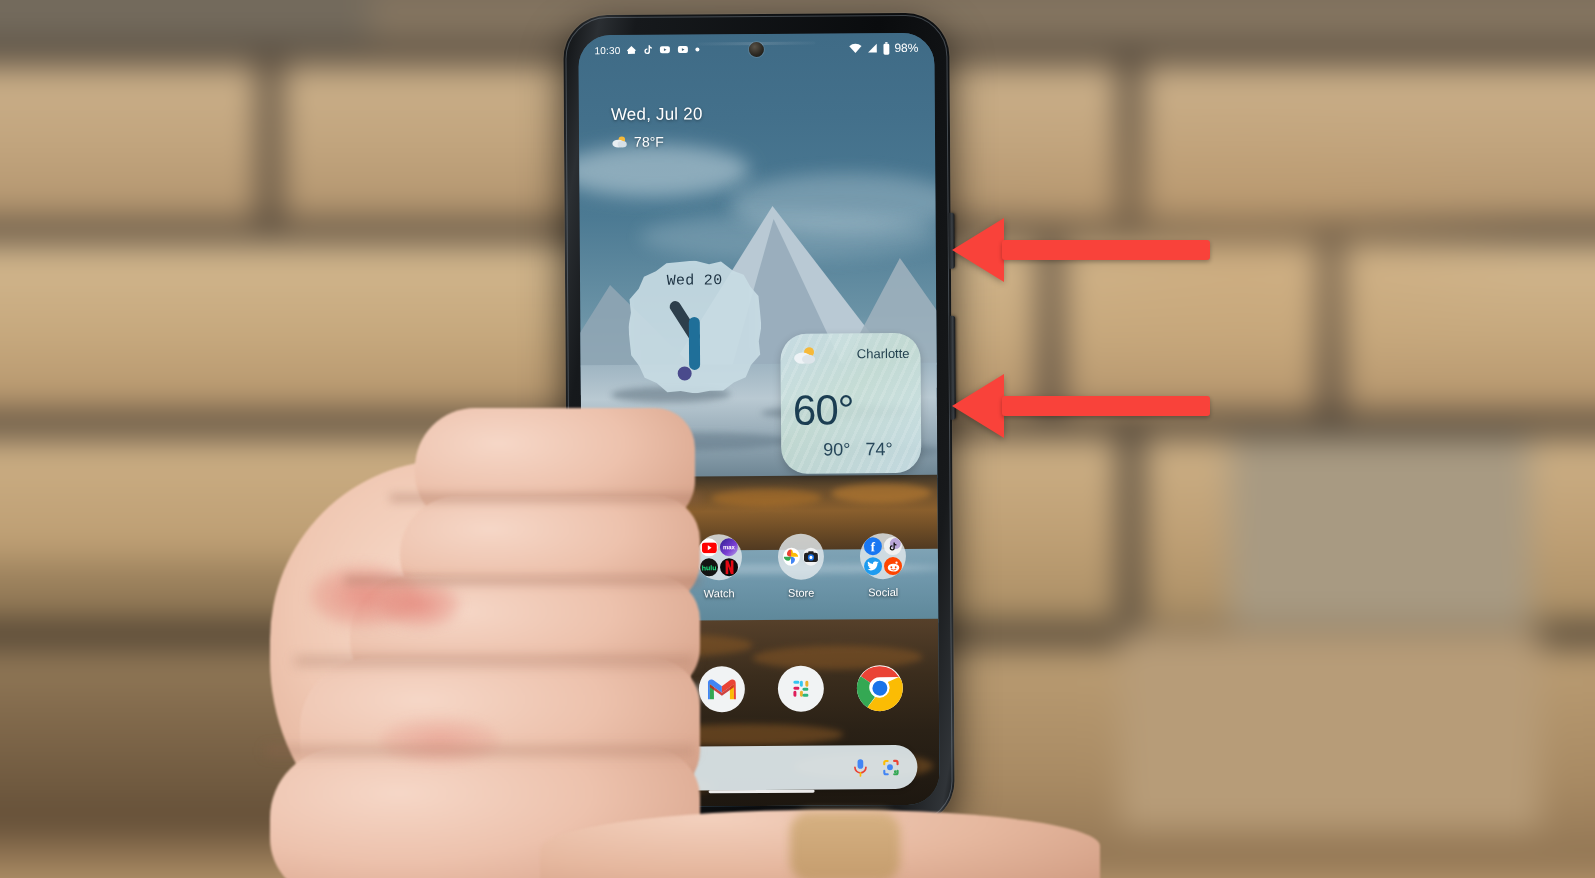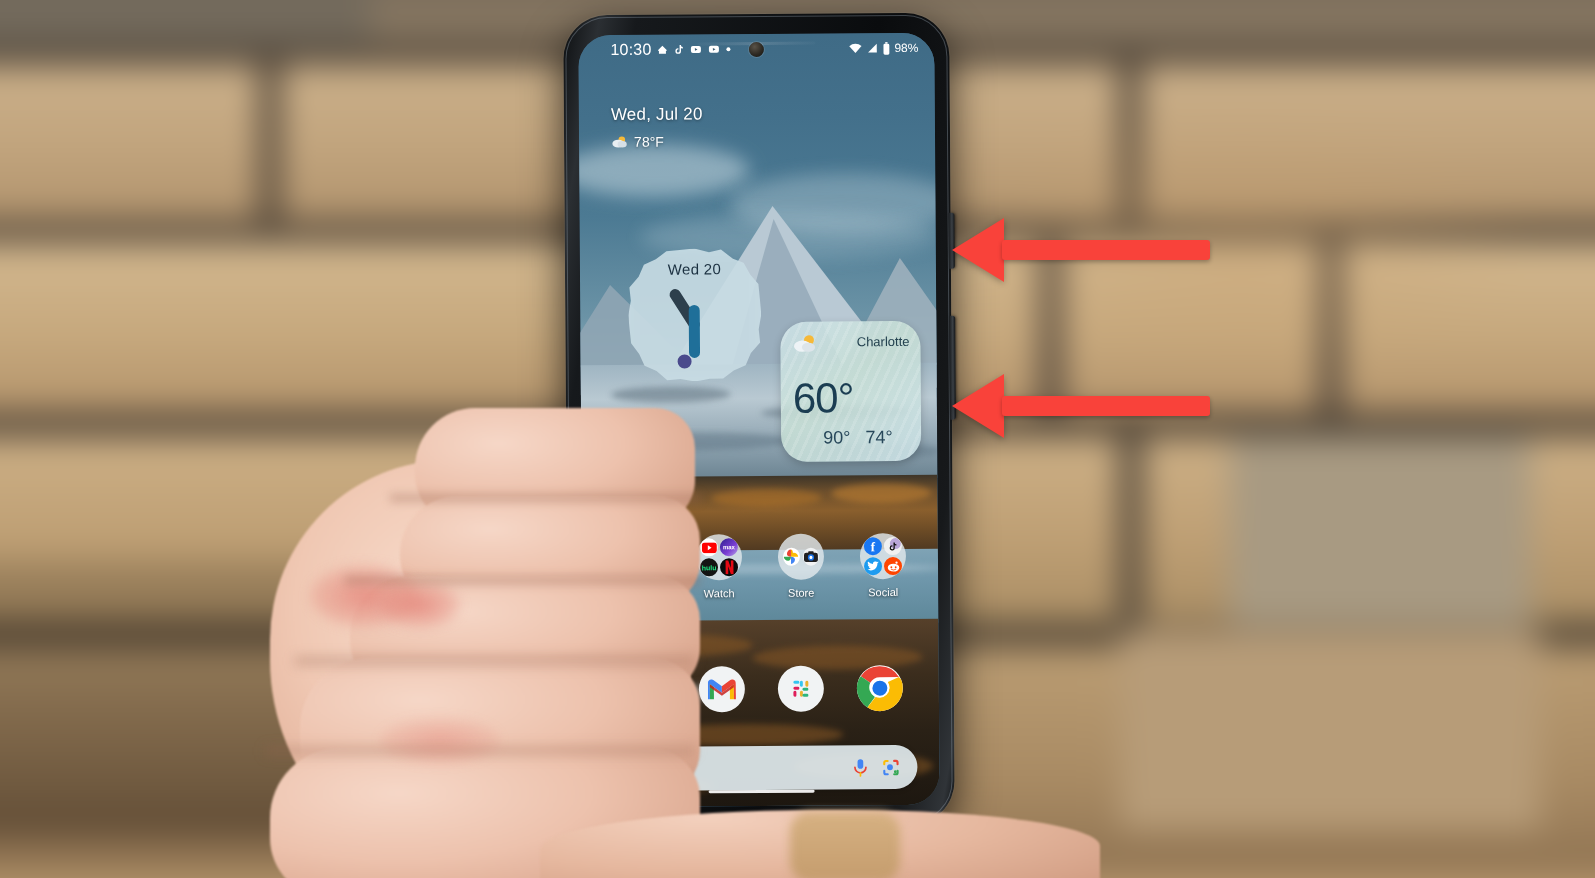--- a/index.html
+++ b/index.html
@@ -74,21 +74,21 @@
   .wp-tex { position:absolute; border-radius:50%; filter:blur(3px); }
 
   
   #status-bar {
     position:absolute; left:0; top:0; width:100%; height:30px;
     display:flex; align-items:center; justify-content:space-between;
     padding:0 16px; color:#fff; font-size:11.5px; z-index:12;
   }
   #status-left { display:flex; align-items:center; gap:5px; }
   #status-right { display:flex; align-items:center; gap:4px; }
-  #clock-text { font-size:16px; letter-spacing:.2px;margin-left:16px; }
+  #clock-text { font-size:10px; letter-spacing:.2px; }
   .sicon { display:inline-block; line-height:0; }
 
   
   #camera-hole {
     position:absolute; left:50%; top:8px; transform:translateX(-50%);
     width:15px; height:15px; border-radius:50%;
     background:radial-gradient(circle at 38% 32%, #5a5348 0%, #2e2a23 55%, #14120e 100%);
     box-shadow:0 0 0 1px rgba(255,255,255,.12);
     z-index:14;
   }
@@ -96,42 +96,42 @@
   
   #at-a-glance {
     position:absolute; left:32px; top:70px; z-index:11; color:#fff;
     text-shadow:0 1px 3px rgba(0,0,0,.45);
   }
   #glance-date { font-size:17px; letter-spacing:.2px; }
   #glance-weather { display:flex; align-items:center; gap:6px; margin-top:9px; font-size:14px; }
 
   
   #clock-widget {
-    position:absolute; left:48px; top:214px; width:133px; height:133px; z-index:11;
+    position:absolute; left:48px; top:226px; width:133px; height:133px; z-index:11;font-family:Liberation Mono, monospace;
   }
   #clock-blob {
     position:absolute; inset:0;
     background:rgba(206,227,235,.88);
     clip-path: polygon(
       50% 0%, 61% 3%, 70% 1%, 79% 8%, 87% 11%, 92% 20%, 98% 27%,
       99% 38%, 100% 50%, 98% 61%, 99% 71%, 92% 79%, 88% 88%, 79% 92%,
       71% 98%, 61% 98%, 50% 100%, 39% 98%, 29% 99%, 21% 92%, 12% 88%,
       8% 79%, 2% 71%, 1% 61%, 0% 50%, 2% 39%, 1% 29%, 8% 21%, 12% 12%,
       21% 8%, 29% 2%, 39% 1%);
     filter:drop-shadow(0 2px 6px rgba(0,0,0,.25));
   }
   #clock-day {
     position:absolute; top:12px; left:0; width:100%; text-align:center;
     font-size:15px; color:#1b3040; letter-spacing:.3px;
   }
   #clock-hands { position:absolute; left:0; top:0; width:100%; height:100%; }
 
   
   #weather-widget {
-    position:absolute; left:200px; top:288px; width:140px; height:140px;
+    position:absolute; left:200px; top:300px; width:140px; height:140px;
     border-radius:26px; z-index:11;
     background:linear-gradient(140deg, rgba(205,226,232,.88) 0%, rgba(200,224,214,.86) 45%, rgba(203,225,231,.9) 100%);
     box-shadow:0 3px 9px rgba(0,0,0,.2);
     overflow:hidden;
   }
   #weather-widget::after{
     content:""; position:absolute; inset:0;
     background:repeating-linear-gradient(115deg, rgba(255,255,255,.14) 0 3px, rgba(255,255,255,0) 3px 9px);
   }
   #ww-city {

